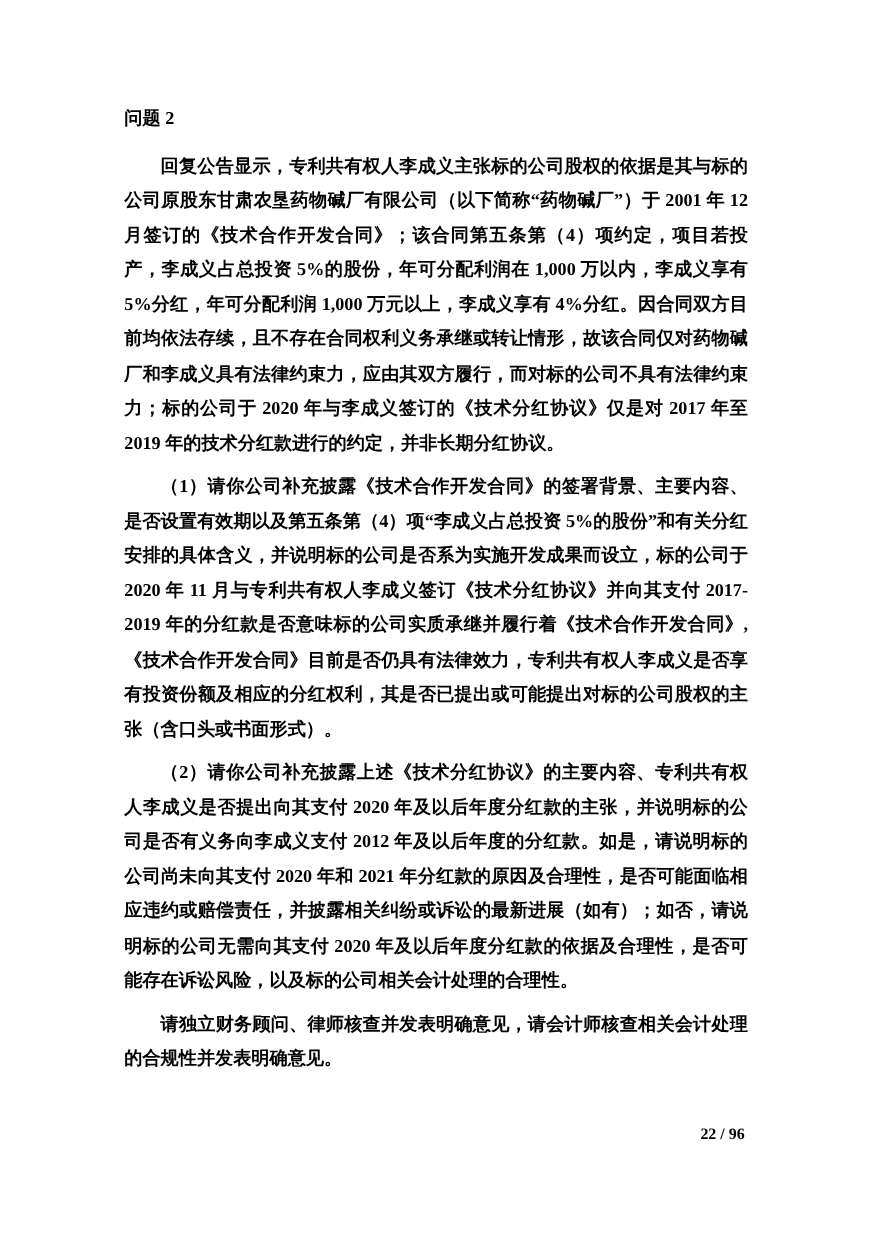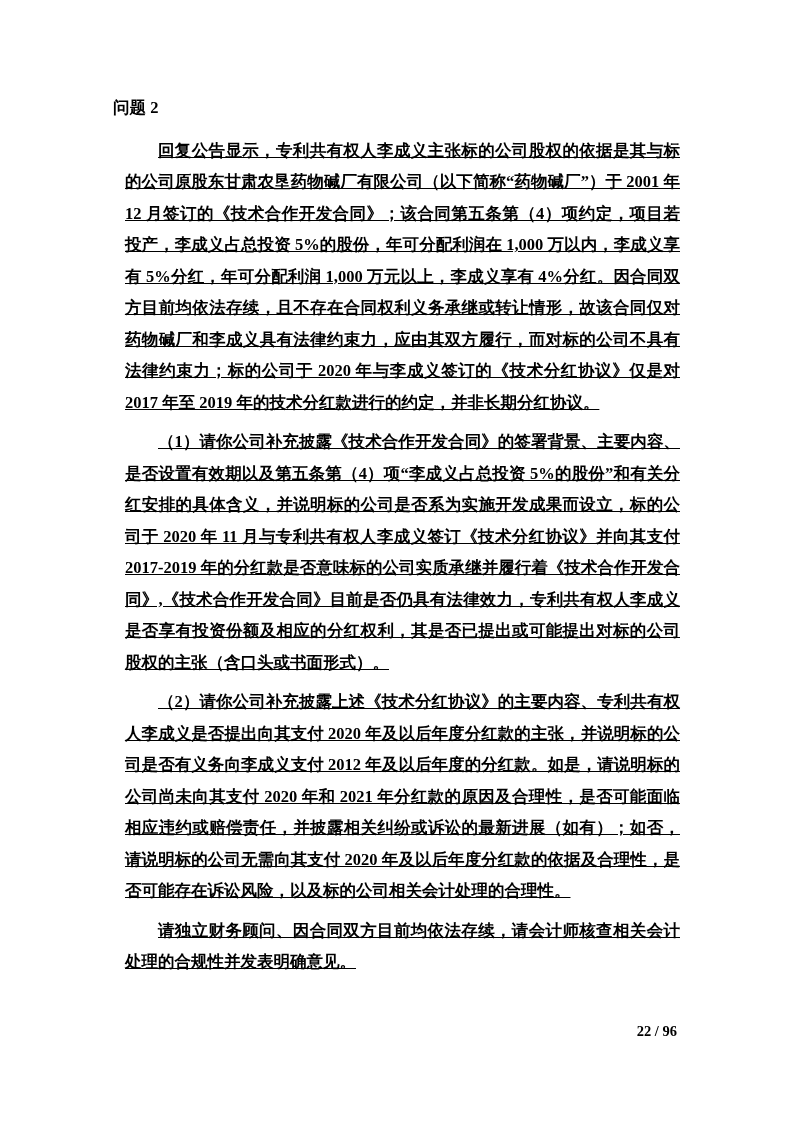--- a/index.html
+++ b/index.html
@@ -22,26 +22,25 @@
   .doc-title {
     font-size: 16.5px;
     line-height: 31.5px;
     margin: 0 0 11px 0;
     font-weight: bold;
     text-align: left;
   }
   .para {
     font-size: 16.5px;
     line-height: 31.5px;
-    margin: 0 0 8px 12px;
+    margin: 0 0 8px 0;
     text-align: justify;
     text-align-last: left;
     text-indent: 2em;
     font-weight: bold;
-    text-decoration: underline;
   }
   .reply-label {
     margin-bottom: 0;
   }
   .page-number {
     position: absolute;
     top: 1022px;
     right: 116px;
     font-size: 14.5px;
     line-height: 18px;
@@ -55,17 +54,17 @@
 
 <div class="page">
   <h1 class="doc-title">问题 2</h1>
 
   <p class="para">回复公告显示，专利共有权人李成义主张标的公司股权的依据是其与标的公司原股东甘肃农垦药物碱厂有限公司（以下简称“药物碱厂”）于 2001 年 12 月签订的《技术合作开发合同》；该合同第五条第（4）项约定，项目若投产，李成义占总投资 5%的股份，年可分配利润在 1,000 万以内，李成义享有 5%分红，年可分配利润 1,000 万元以上，李成义享有 4%分红。因合同双方目前均依法存续，且不存在合同权利义务承继或转让情形，故该合同仅对药物碱厂和李成义具有法律约束力，应由其双方履行，而对标的公司不具有法律约束力；标的公司于 2020 年与李成义签订的《技术分红协议》仅是对 2017 年至 2019 年的技术分红款进行的约定，并非长期分红协议。</p>
 
   <p class="para">（1）请你公司补充披露《技术合作开发合同》的签署背景、主要内容、是否设置有效期以及第五条第（4）项“李成义占总投资 5%的股份”和有关分红安排的具体含义，并说明标的公司是否系为实施开发成果而设立，标的公司于 2020 年 11 月与专利共有权人李成义签订《技术分红协议》并向其支付 2017-2019 年的分红款是否意味标的公司实质承继并履行着《技术合作开发合同》,《技术合作开发合同》目前是否仍具有法律效力，专利共有权人李成义是否享有投资份额及相应的分红权利，其是否已提出或可能提出对标的公司股权的主张（含口头或书面形式）。</p>
 
   <p class="para">（2）请你公司补充披露上述《技术分红协议》的主要内容、专利共有权人李成义是否提出向其支付 2020 年及以后年度分红款的主张，并说明标的公司是否有义务向李成义支付 2012 年及以后年度的分红款。如是，请说明标的公司尚未向其支付 2020 年和 2021 年分红款的原因及合理性，是否可能面临相应违约或赔偿责任，并披露相关纠纷或诉讼的最新进展（如有）；如否，请说明标的公司无需向其支付 2020 年及以后年度分红款的依据及合理性，是否可能存在诉讼风险，以及标的公司相关会计处理的合理性。</p>
 
-  <p class="para">请独立财务顾问、因合同双方目前均依法存续，请会计师核查相关会计处理的合规性并发表明确意见。</p>
+  <p class="para">请独立财务顾问、律师核查并发表明确意见，请会计师核查相关会计处理的合规性并发表明确意见。</p>
 
 
   <div class="page-number">22 / 96</div>
 </div>
 
 </body></html>

